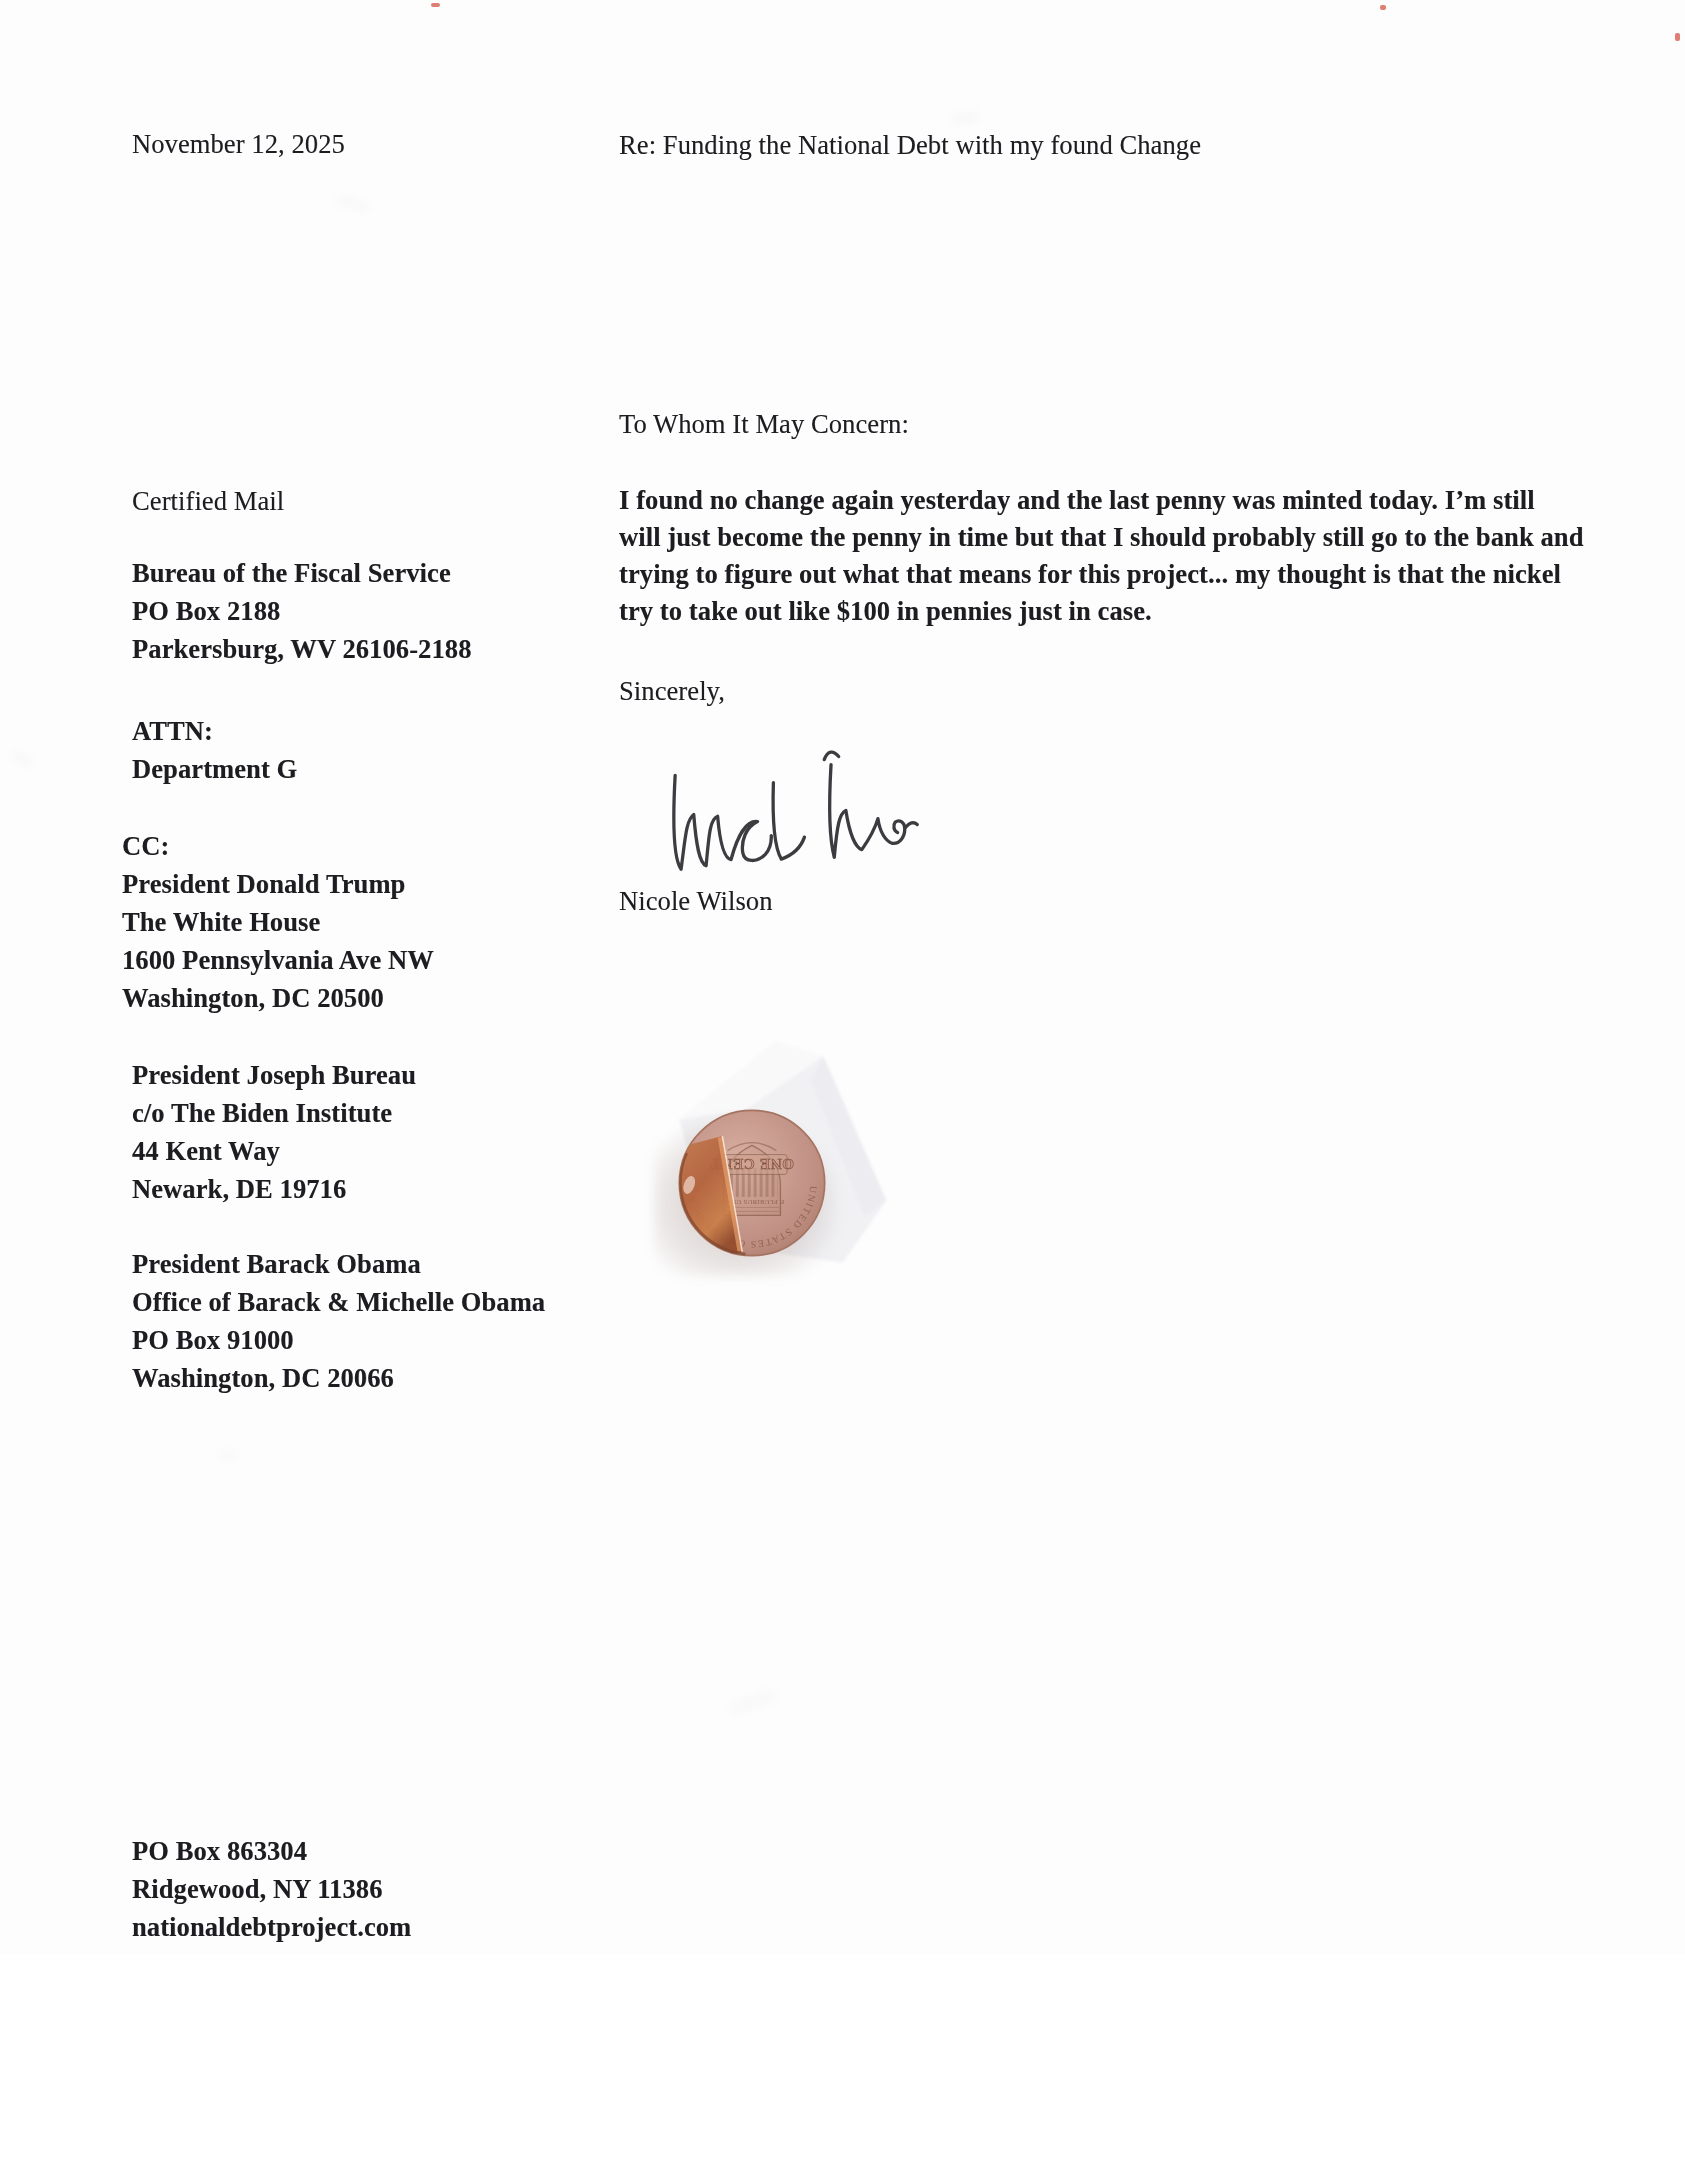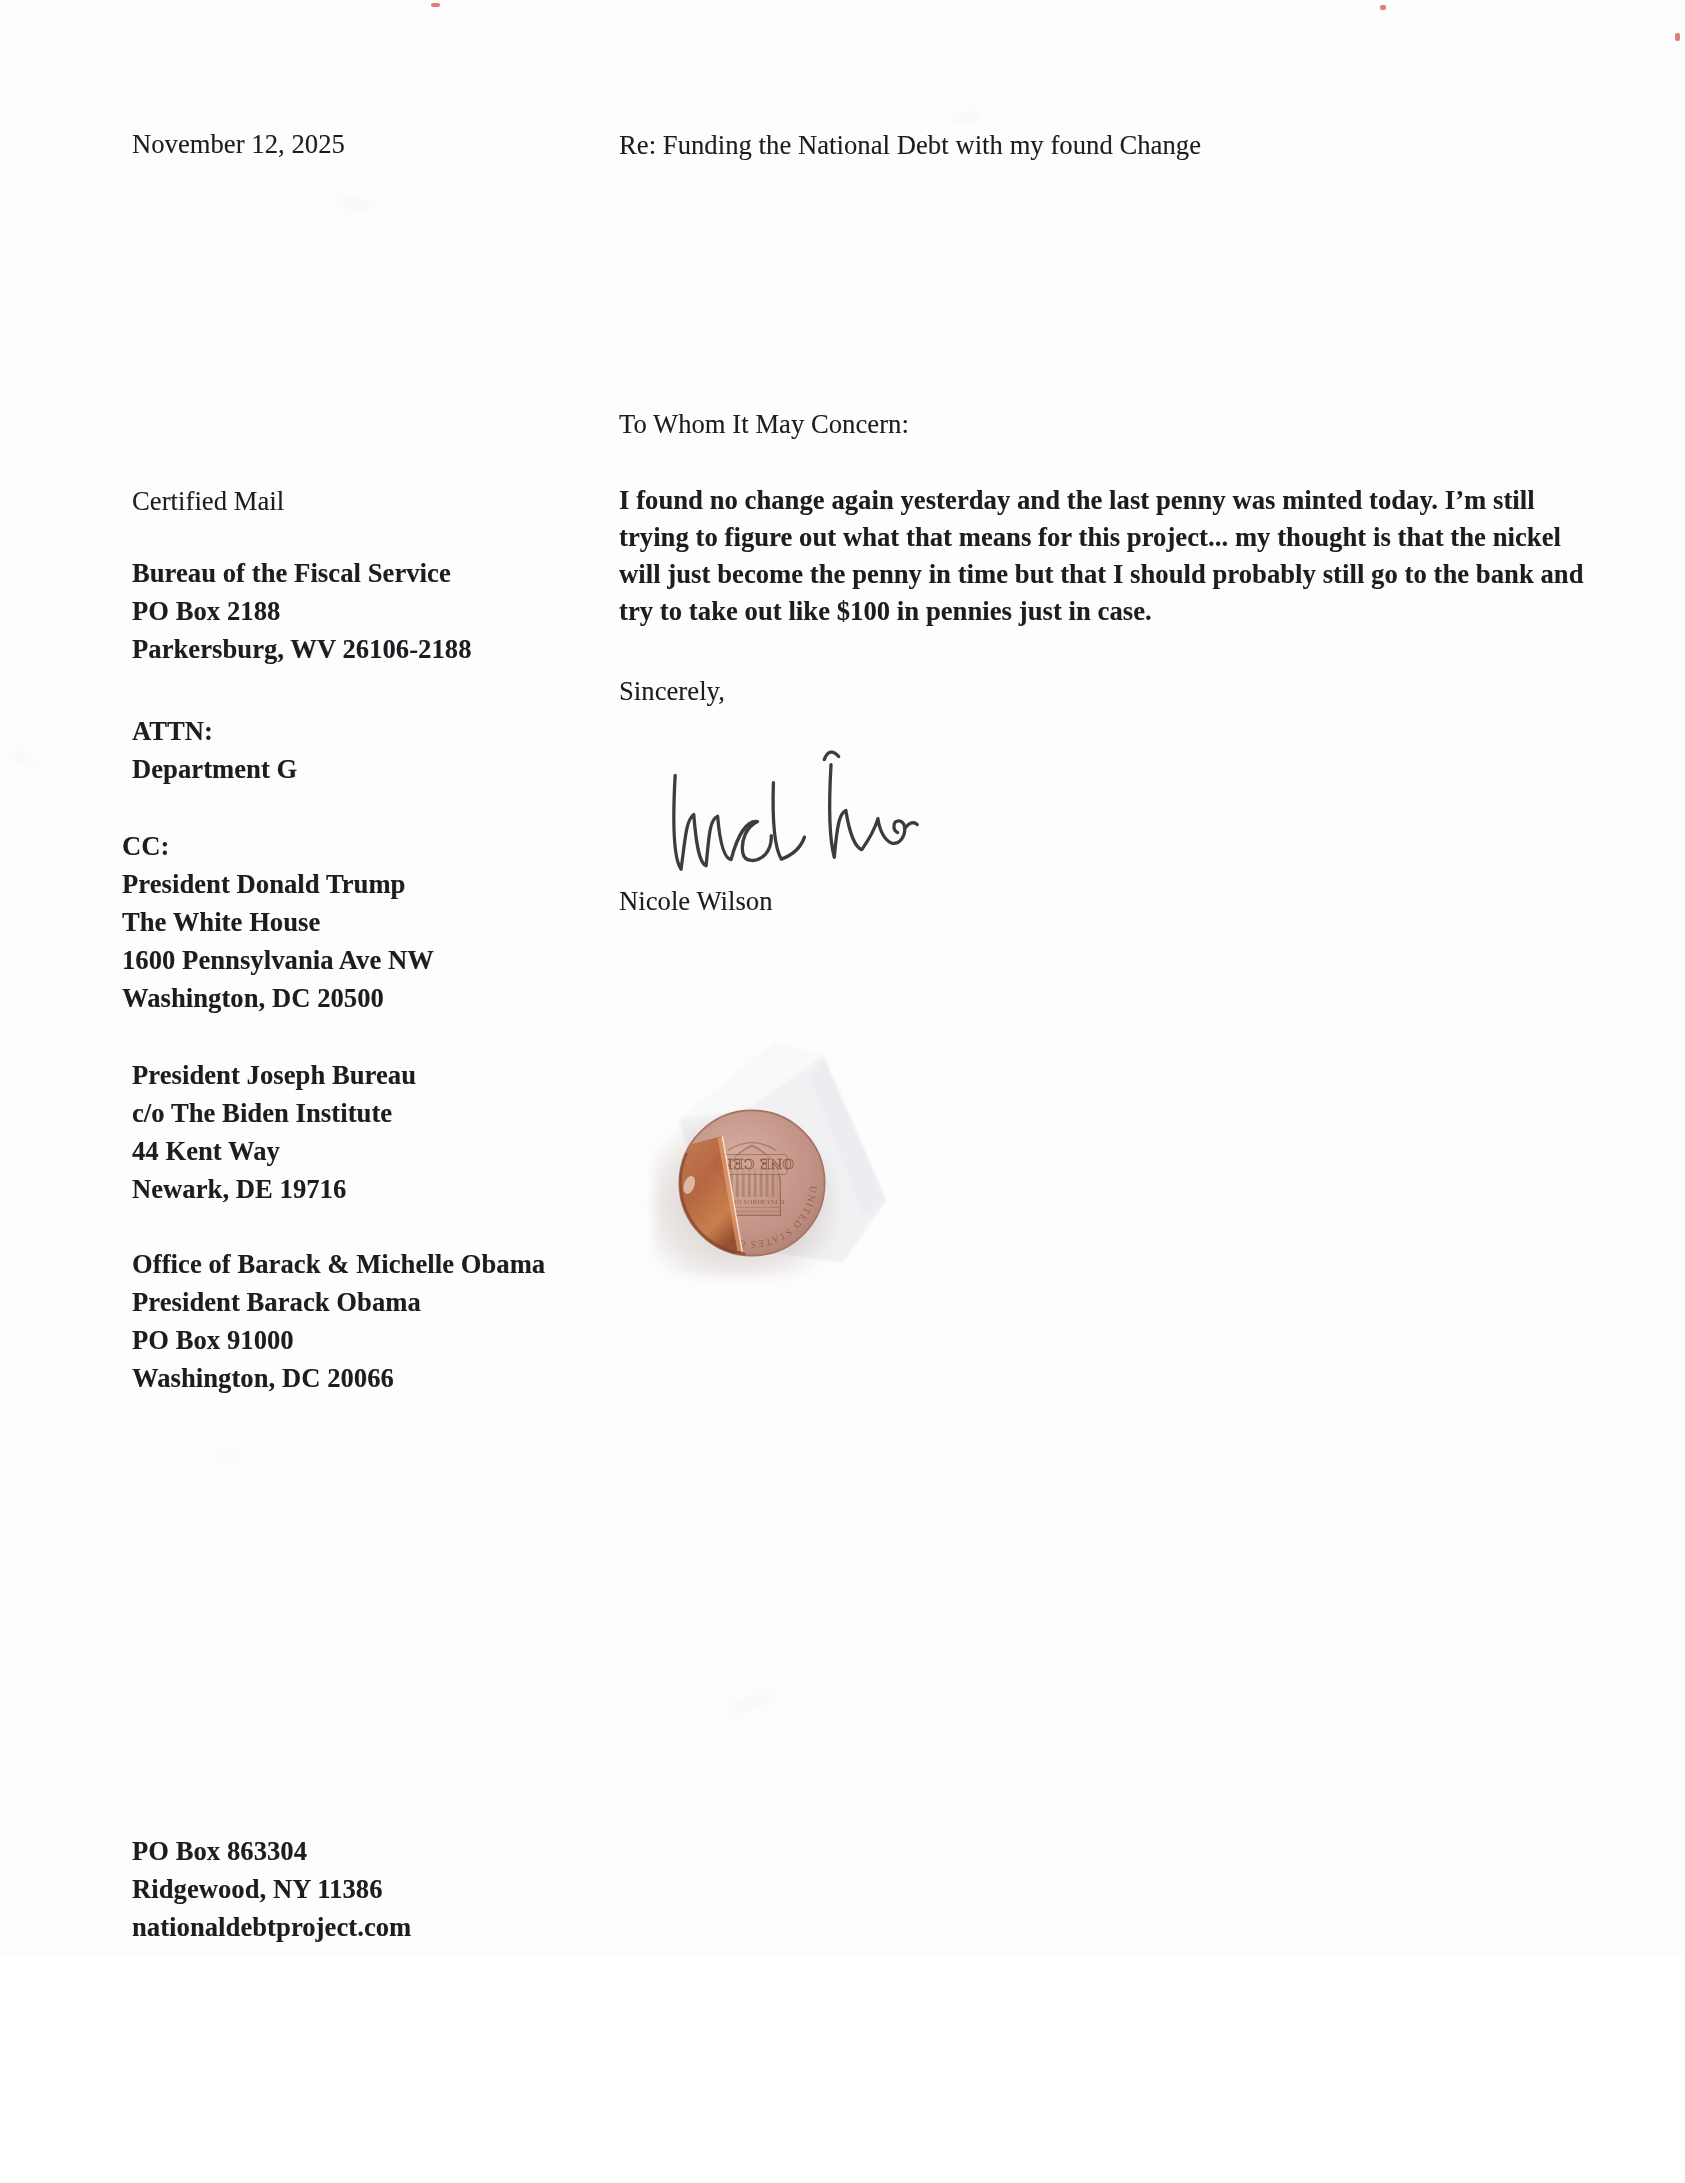--- a/index.html
+++ b/index.html
@@ -80,39 +80,39 @@
   </div>
 
   <div class="tb" style="left:132px;top:1056px">
     <span class="ln">President Joseph Bureau</span>
     <span class="ln">c/o The Biden Institute</span>
     <span class="ln">44 Kent Way</span>
     <span class="ln">Newark, DE 19716</span>
   </div>
 
   <div class="tb" style="left:132px;top:1245px">
+    <span class="ln">President Barack Obama</span>
     <span class="ln">Office of Barack &amp; Michelle Obama</span>
-    <span class="ln">President Barack Obama</span>
     <span class="ln">PO Box 91000</span>
     <span class="ln">Washington, DC 20066</span>
   </div>
 
   <div class="tb footer-col" style="left:132px;top:1832px">
     <span class="ln">PO Box 863304</span>
     <span class="ln">Ridgewood, NY 11386</span>
     <span class="ln">nationaldebtproject.com</span>
     <span class="ln">nicolewilson.com</span>
   </div>
 
   <div class="tb" style="left:619px;top:405px">To Whom It May Concern:</div>
 
   <div class="tb body-col" style="left:619px;top:482px">
     <span class="ln">I found no change again yesterday and the last penny was minted today. I’m still</span>
+    <span class="ln">will just become the penny in time but that I should probably still go to the bank and</span>
     <span class="ln">trying to figure out what that means for this project... my thought is that the nickel</span>
-    <span class="ln">will just become the penny in time but that I should probably still go to the bank and</span>
     <span class="ln">try to take out like $100 in pennies just in case.</span>
   </div>
 
   <div class="tb" style="left:619px;top:672px">Sincerely,</div>
 
   <svg class="sig-svg" viewBox="0 0 470 220">
     <g fill="none" stroke="#2c2c31" stroke-width="5" stroke-linecap="round" stroke-linejoin="round" opacity="0.92" transform="rotate(-2 235 110)">
       <path d="M16,44 C10,110 8,168 20,186 C28,140 30,112 42,104 C44,150 48,178 58,182 C64,136 66,112 78,108 C80,148 86,172 96,174 C110,128 126,116 138,118 C120,126 112,146 114,164 C116,180 136,180 148,168 C156,160 158,148 158,140"></path>
       <path d="M164,60 C160,120 162,158 172,176 C190,170 202,160 208,144"></path>
       <path d="M242,28 C248,14 256,14 264,24"></path>

